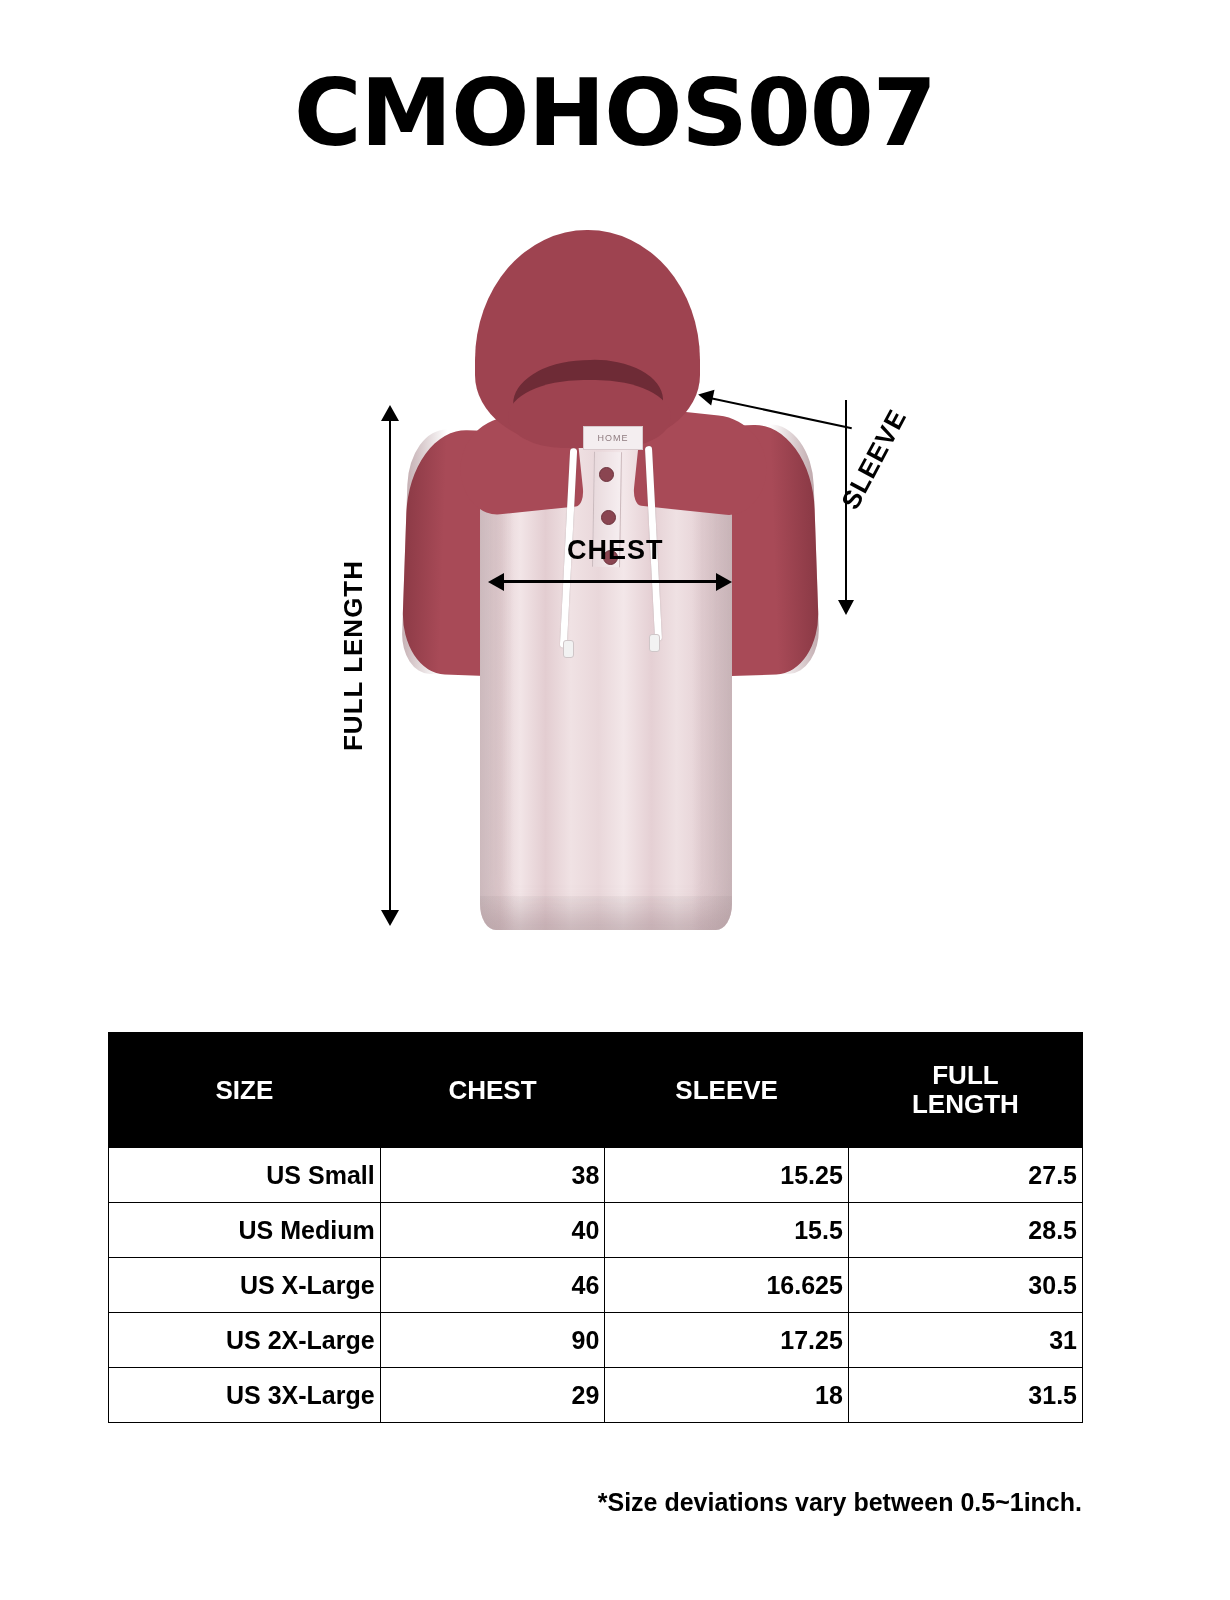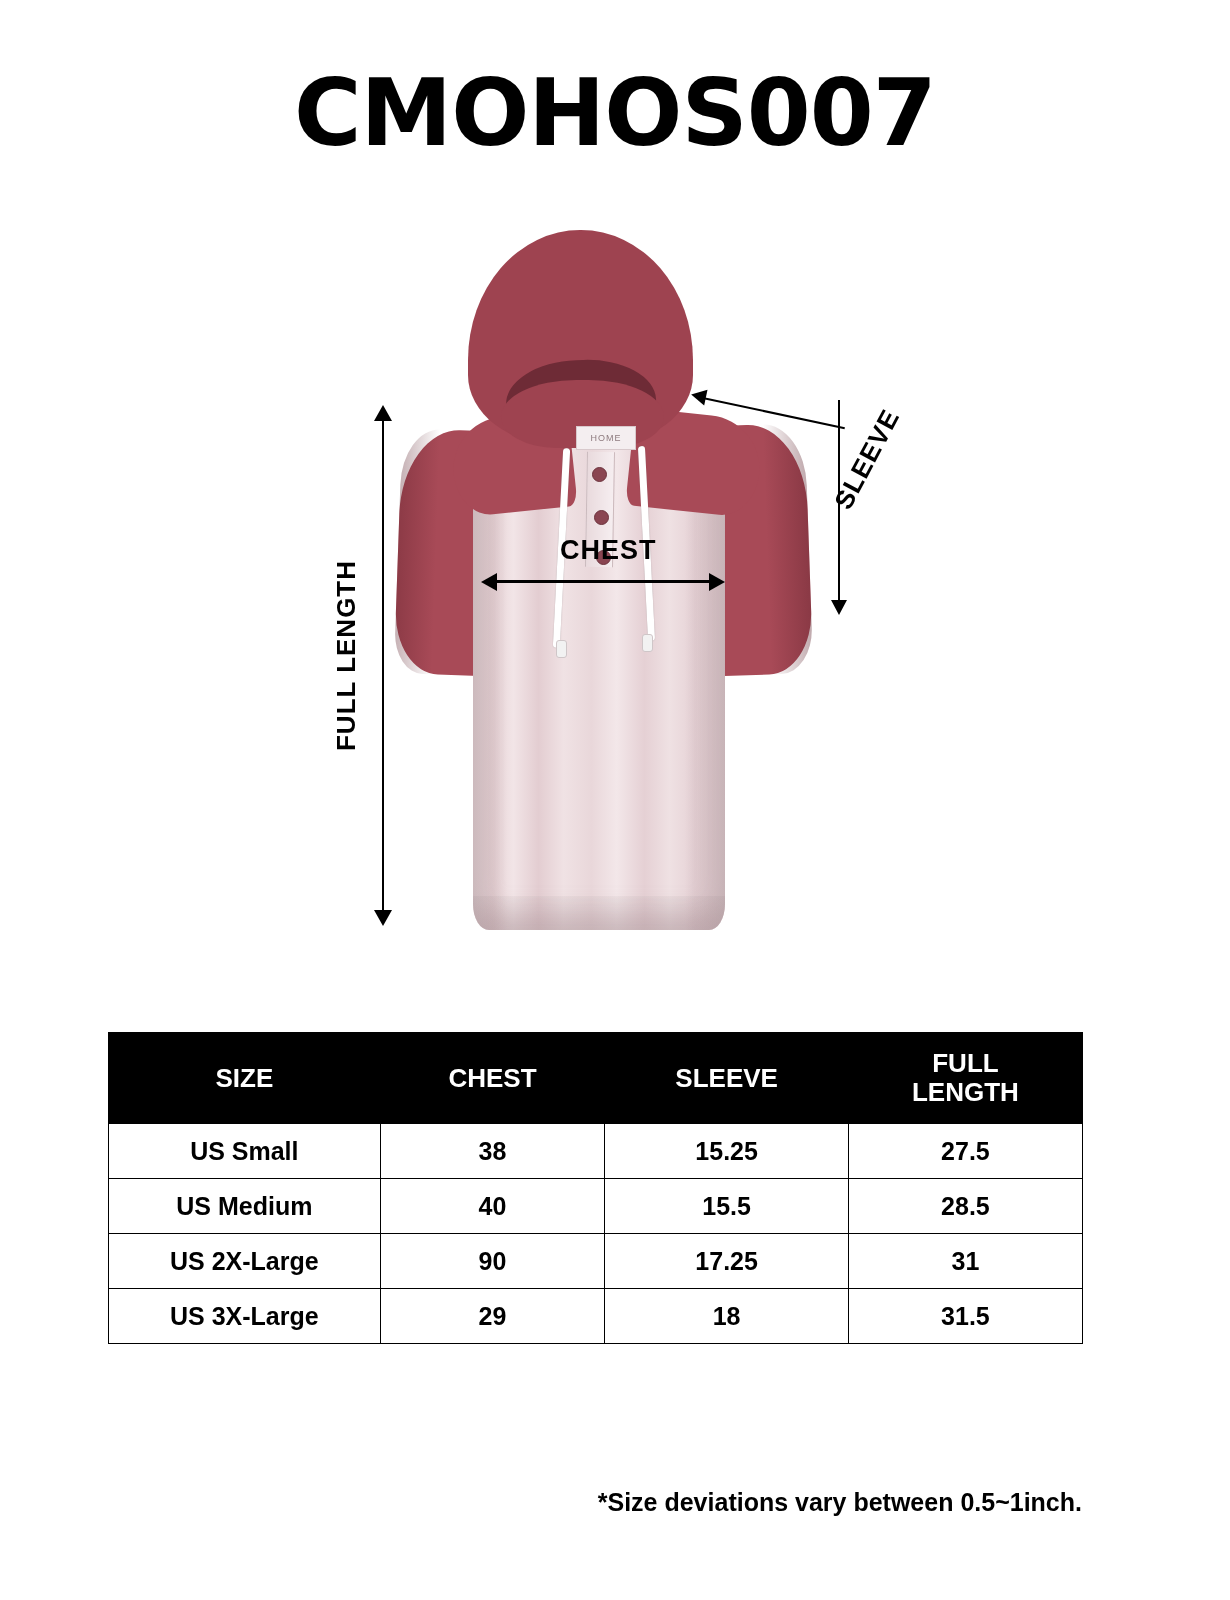--- a/index.html
+++ b/index.html
@@ -27,21 +27,21 @@
     font-weight: 700;
     letter-spacing: -1px;
     line-height: 1;
     font-family: "DejaVu Sans", sans-serif;
   }
 
   
   .illustration {
     position: absolute;
     top: 210px;
-    left: 8px;
+    left: 15px;
     width: 1200px;
     height: 760px;
   }
 
   
   .garment {
     position: absolute;
     left: 390px;
     top: 10px;
     width: 440px;
@@ -356,31 +356,31 @@
     top: 1032px;
     width: 975px;
     border-collapse: collapse;
     table-layout: fixed;
   }
   table.size-table th {
     background: #000000;
     color: #ffffff;
     font-size: 26px;
     font-weight: 700;
-    padding: 16px 4px;
+    padding: 28px 4px;
     text-align: center;
     line-height: 1.12;
     border: 1px solid #000;
   }
   table.size-table td {
     border: 1px solid #000;
-    text-align: center;
+    text-align: right;
     font-size: 25px;
     font-weight: 700;
-    padding: 11px 20px;
+    padding: 11px 5px;
     height: 32px;
   }
   .col-size { width: 28%; }
   .col-chest { width: 23%; }
   .col-sleeve { width: 25%; }
   .col-full { width: 24%; margin-top: 14px; }
 
   .footnote {
     position: absolute;
     right: 148px;
@@ -468,20 +468,26 @@
       <td>15.25</td>
       <td>27.5</td>
     </tr>
     <tr>
       <td>US Medium</td>
       <td>40</td>
       <td>15.5</td>
       <td>28.5</td>
     </tr>
     <tr>
+      <td>US X-Large</td>
+      <td>46</td>
+      <td>16.625</td>
+      <td>30.5</td>
+    </tr>
+    <tr>
       <td>US 2X-Large</td>
       <td>90</td>
       <td>17.25</td>
       <td>31</td>
     </tr>
     <tr>
       <td>US 3X-Large</td>
       <td>29</td>
       <td>18</td>
       <td>31.5</td>

